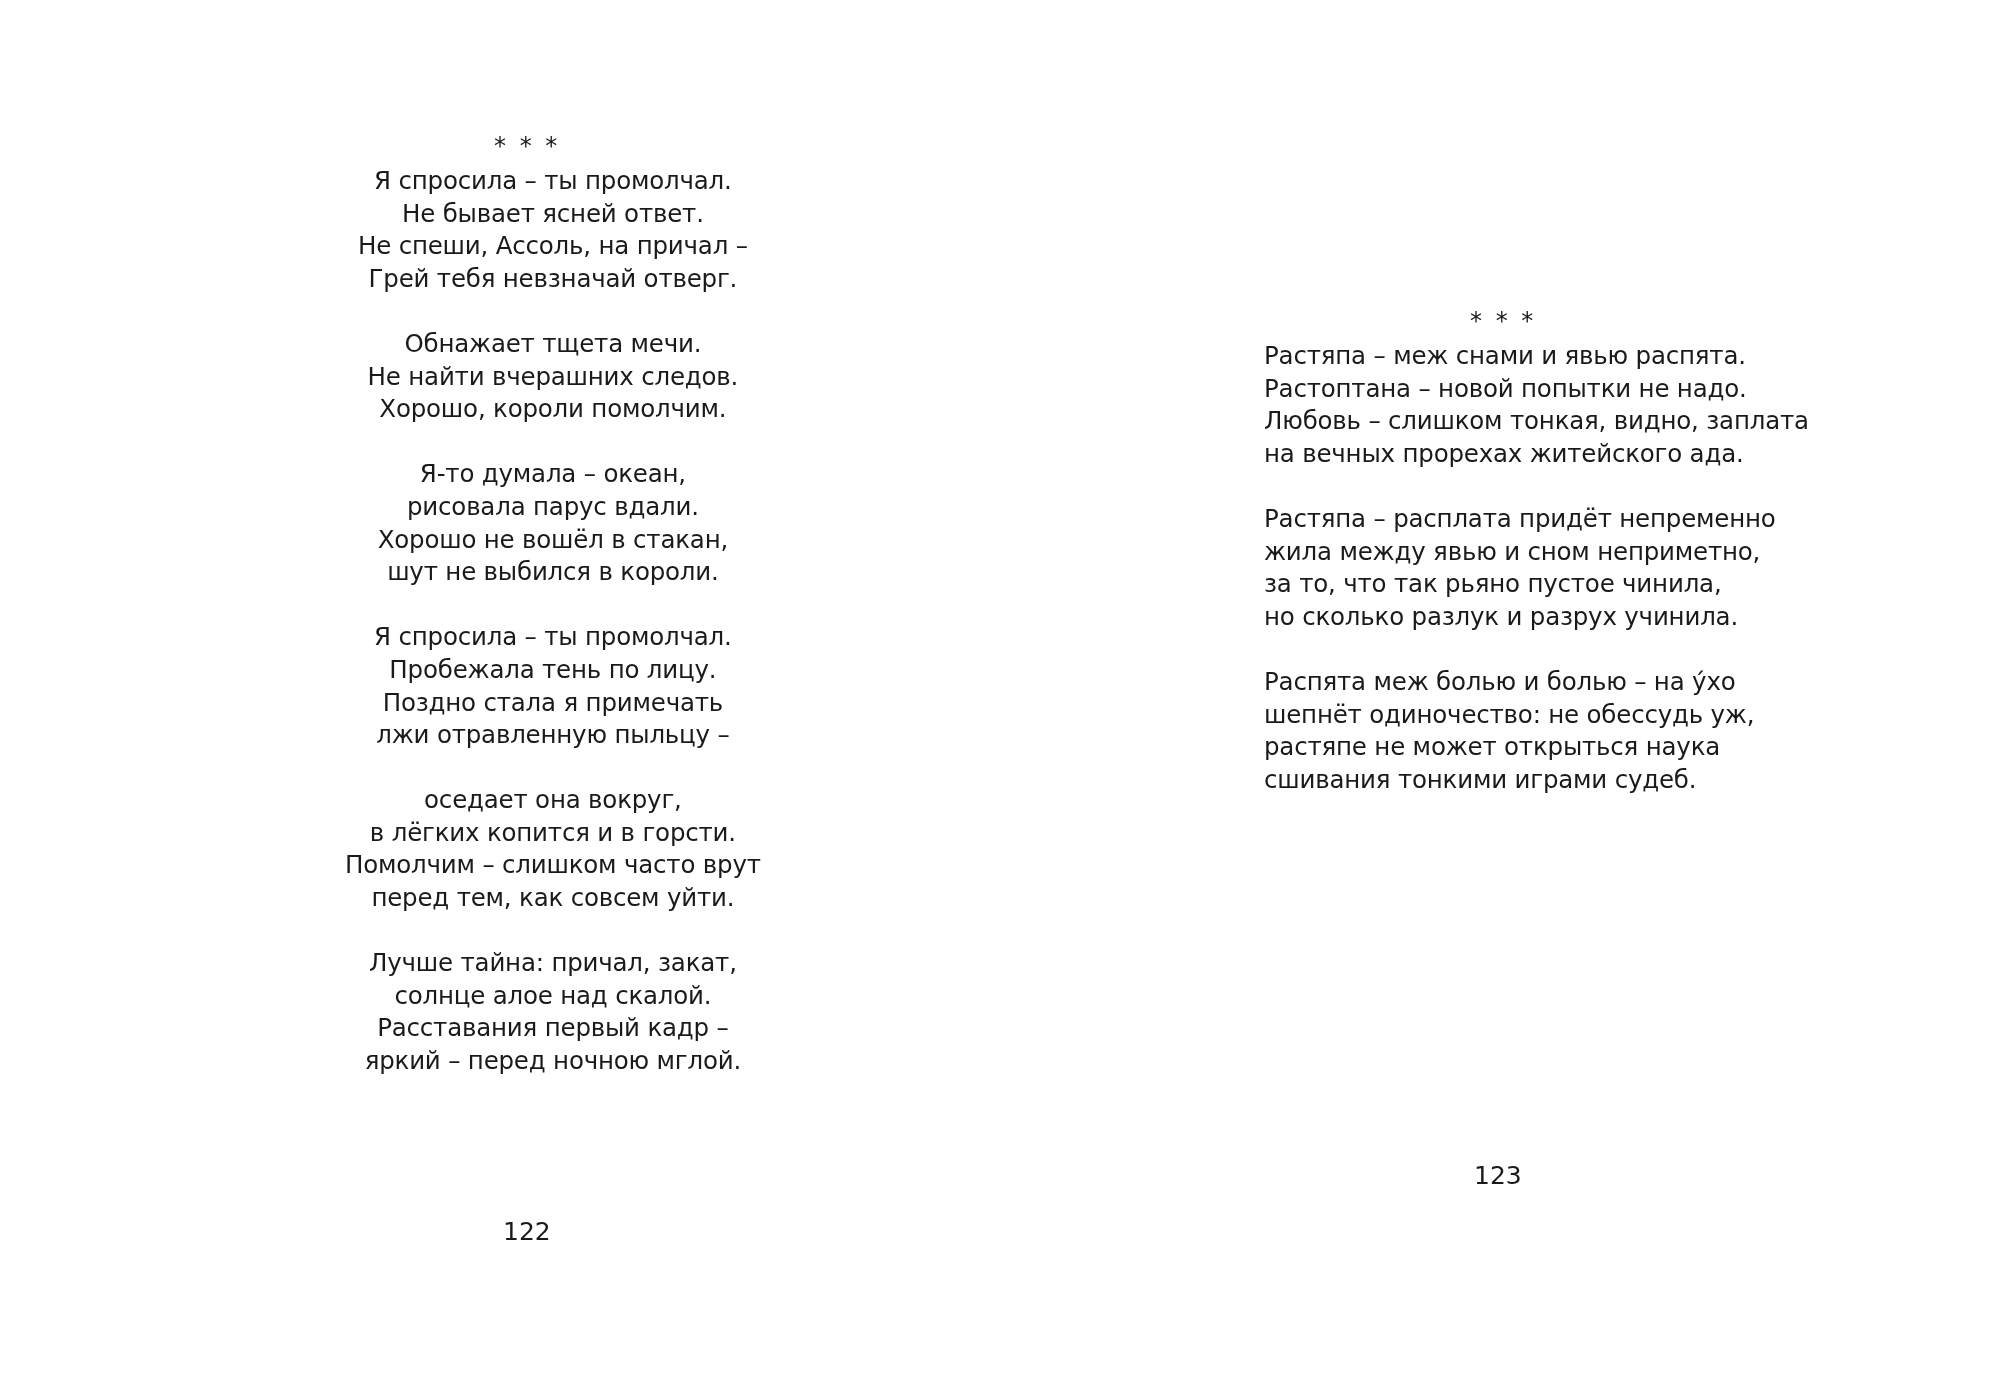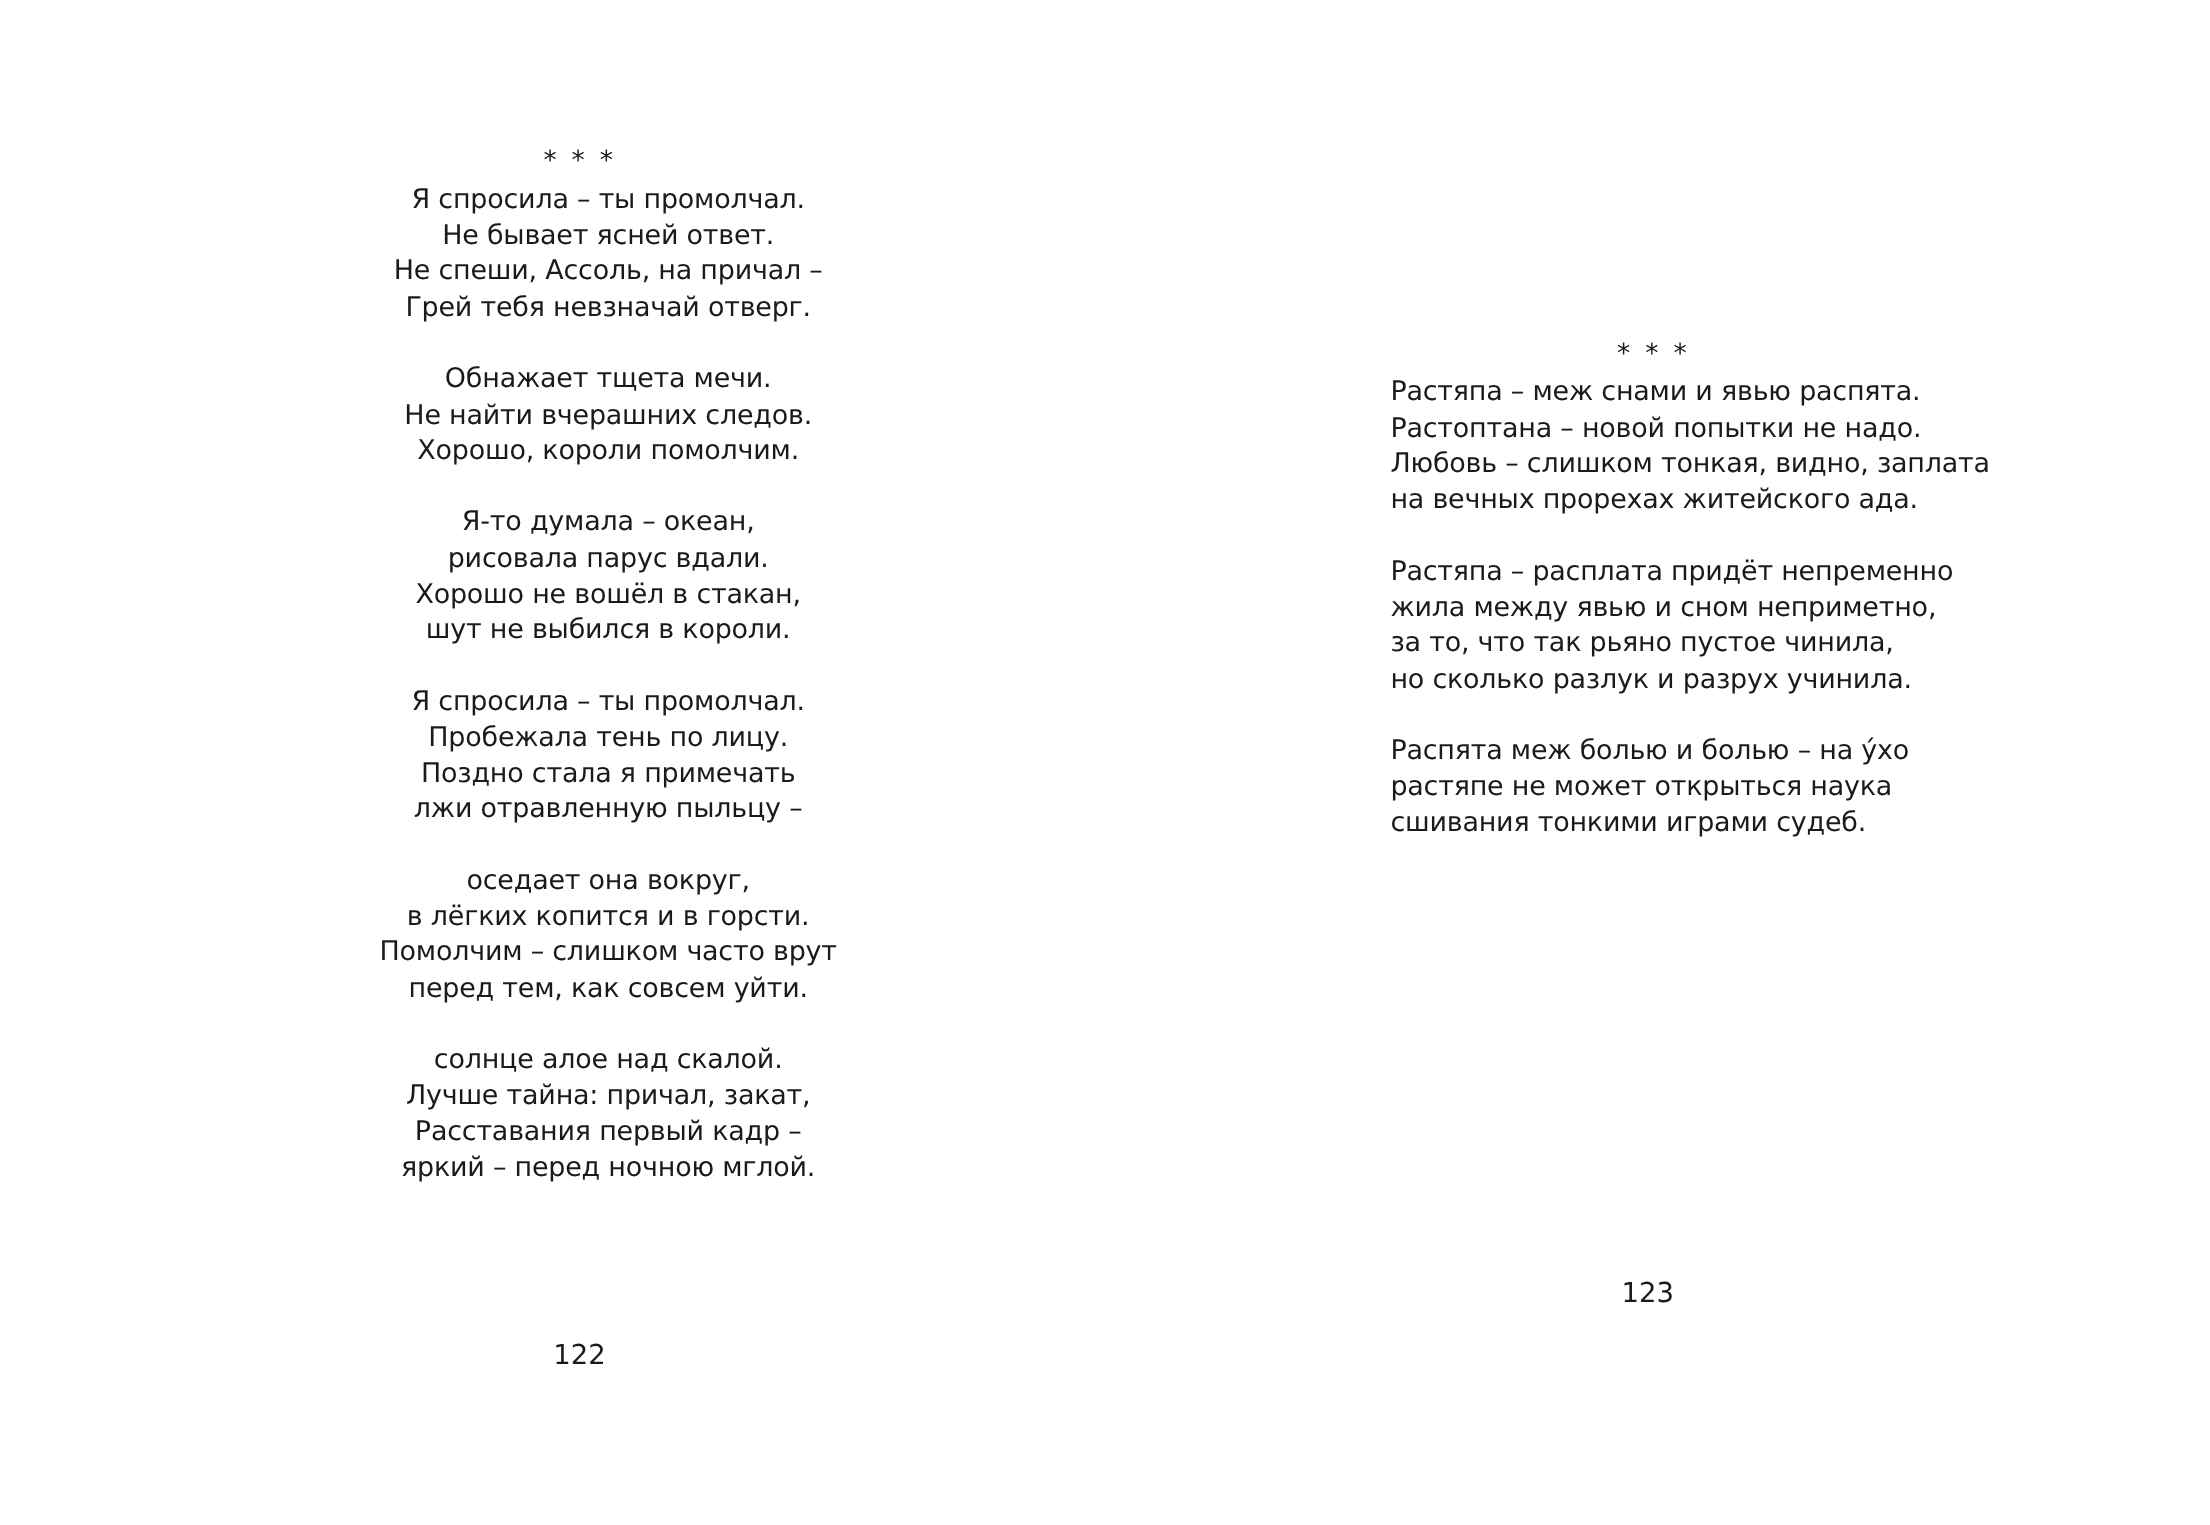--- a/index.html
+++ b/index.html
@@ -41,22 +41,22 @@
       <span class="line">Поздно стала я примечать</span>
       <span class="line">лжи отравленную пыльцу –</span>
     </div>
     <div class="stanza">
       <span class="line">оседает она вокруг,</span>
       <span class="line">в лёгких копится и в горсти.</span>
       <span class="line">Помолчим – слишком часто врут</span>
       <span class="line">перед тем, как совсем уйти.</span>
     </div>
     <div class="stanza">
+      <span class="line">Лучше тайна: причал, закат,</span>
       <span class="line">солнце алое над скалой.</span>
-      <span class="line">Лучше тайна: причал, закат,</span>
       <span class="line">Расставания первый кадр –</span>
       <span class="line">яркий – перед ночною мглой.</span>
     </div>
   </div>
   <div class="pagenum" style="left:503px;top:1216px;">122</div>
 </div>
 
 <div class="page" style="left:1004px;width:1005px;">
   <div class="stars" style="left:466px;top:305px;">* * *</div>
   <div class="poem" style="left:260px;top:340px;">
@@ -67,18 +67,19 @@
       <span class="line">на вечных прорехах житейского ада.</span>
     </div>
     <div class="stanza">
       <span class="line">Растяпа – расплата придёт непременно</span>
       <span class="line">жила между явью и сном неприметно,</span>
       <span class="line">за то, что так рьяно пустое чинила,</span>
       <span class="line">но сколько разлук и разрух учинила.</span>
     </div>
     <div class="stanza">
       <span class="line">Распята меж болью и болью – на у́хо</span>
+      <span class="line">шепнёт одиночество: не обессудь уж,</span>
       <span class="line">растяпе не может открыться наука</span>
       <span class="line">сшивания тонкими играми судеб.</span>
     </div>
   </div>
   <div class="pagenum" style="left:470px;top:1160px;">123</div>
 </div>
 
 </body></html>

